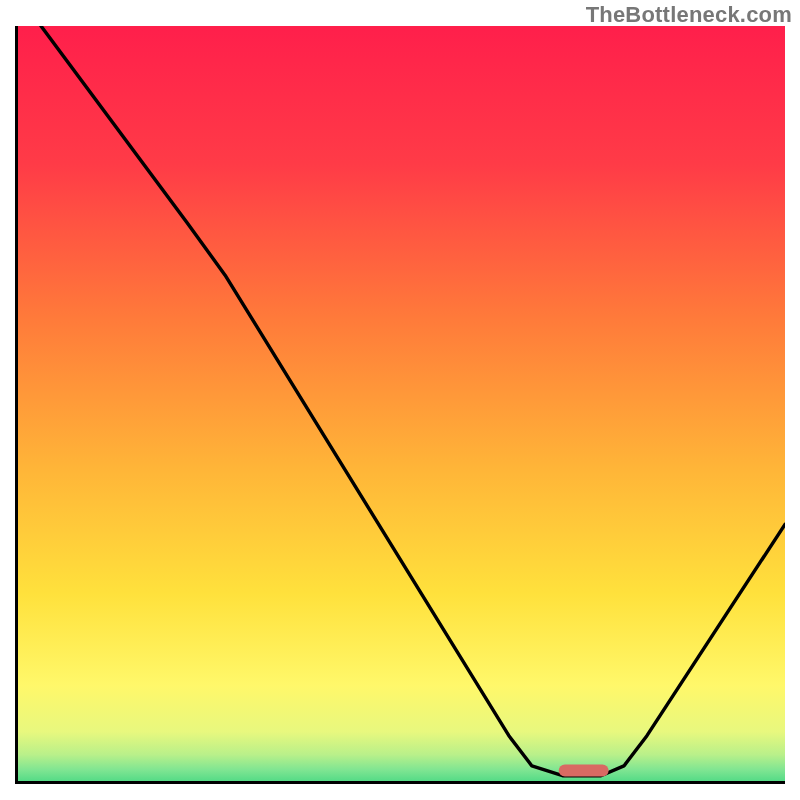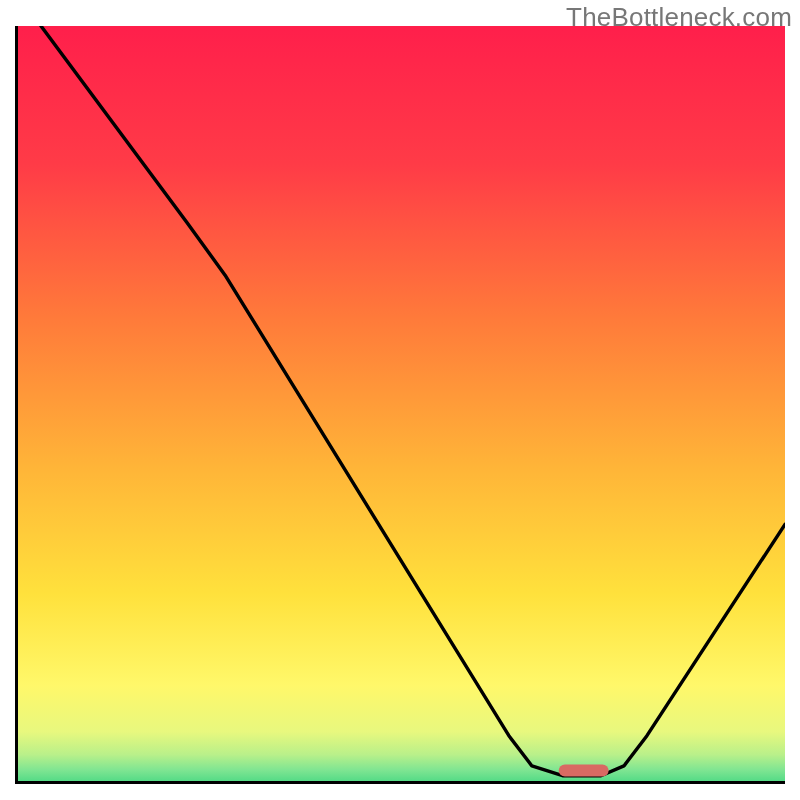--- a/index.html
+++ b/index.html
@@ -12,22 +12,22 @@
   }
   .container {
     position: relative;
     width: 800px;
     height: 800px;
   }
   .watermark {
     position: absolute;
     top: 2px;
     right: 8px;
-    font-size: 26px;
-    font-weight: 400;
+    font-size: 22px;
+    font-weight: 700;
     color: #777777;
     letter-spacing: 0.2px;
   }
   .plot {
     position: absolute;
     left: 15px;
     top: 26px;
     width: 770px;
     height: 758px;
     box-sizing: border-box;

